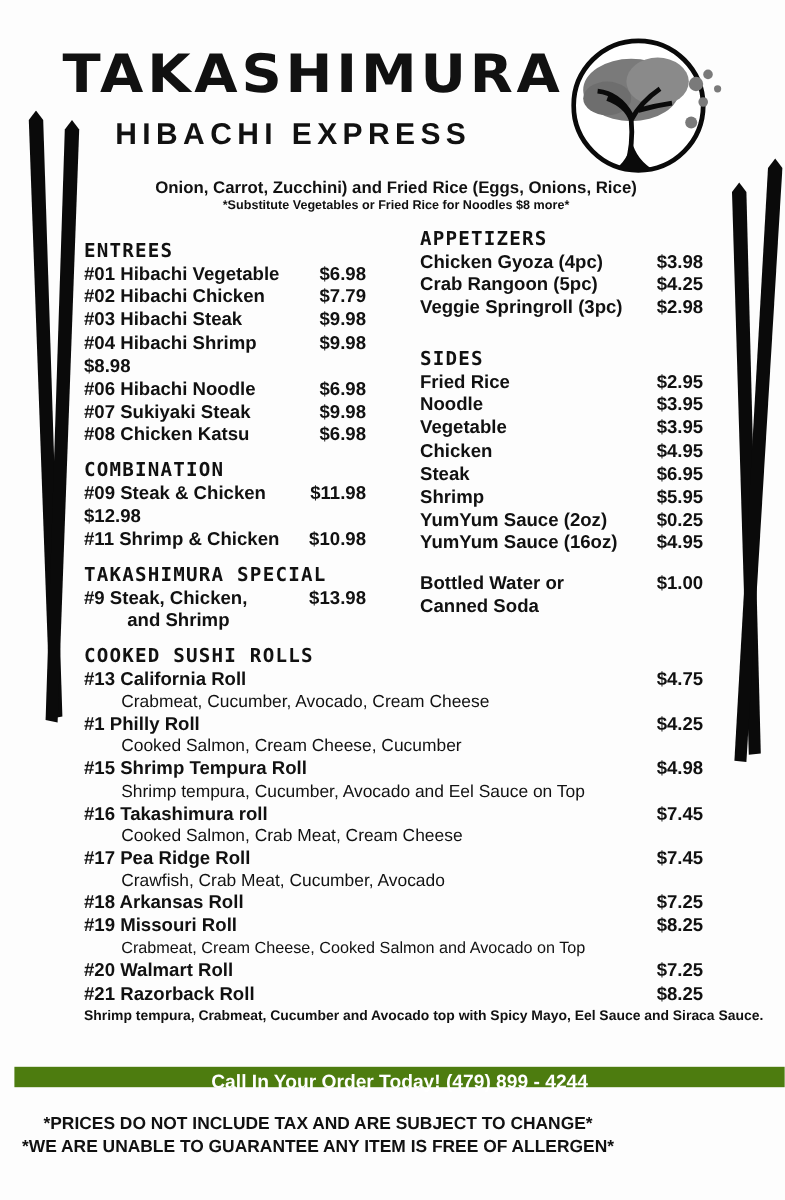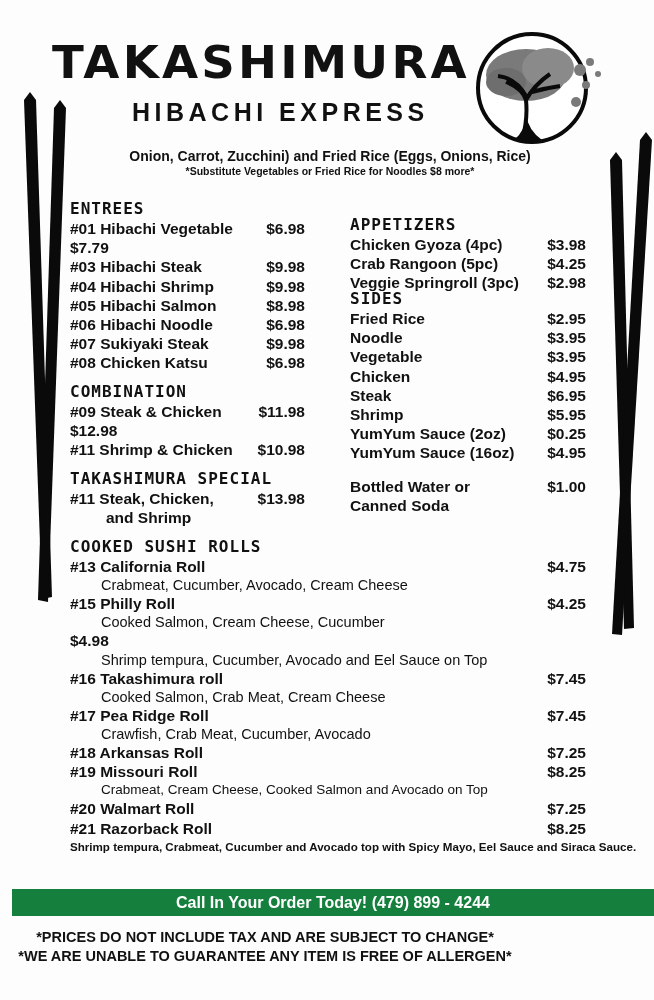--- a/index.html
+++ b/index.html
@@ -1,31 +1,31 @@
 <!DOCTYPE html>
 <html><head>
 <meta charset="utf-8">
 <style>
   html, body { margin:0; padding:0; }
   body { width:654px; height:1000px; background:#fdfdfd; position:relative; overflow:hidden; color:#111; font-family:"DejaVu Sans", sans-serif; }
   .abs { position:absolute; }
   .title { left:52px; top:38px; font-family:"DejaVu Sans", sans-serif; font-weight:bold; font-size:44px; letter-spacing:3px; line-height:50px; white-space:nowrap; transform:scaleX(1.06); transform-origin:left; }
-  .subtitle { left:96px; top:98px; font-family:"Liberation Sans", sans-serif; font-weight:bold; font-size:25px; letter-spacing:4.5px; white-space:nowrap;margin-left:36px; }
+  .subtitle { left:96px; top:98px; font-family:"Liberation Sans", sans-serif; font-weight:bold; font-size:25px; letter-spacing:4.5px; white-space:nowrap; }
   .intro { left:60px; width:540px; top:148px; text-align:center; font-family:"Liberation Sans", sans-serif; font-weight:bold; font-size:14px; line-height:17px; }
   .intro .note { font-size:10.5px; line-height:12px; }
   .sec-head { font-family:"DejaVu Sans Mono", monospace; font-weight:bold; font-size:16px; letter-spacing:1px; line-height:20px; white-space:nowrap; }
   .row { display:flex; justify-content:space-between; font-family:"Liberation Sans", sans-serif; font-weight:bold; font-size:15.5px; line-height:19.2px; white-space:nowrap; }
   .row .price { text-align:right; }
   .col-left { left:70px; width:235px; }
   .col-right { left:350px; width:236px; }
   .sushi { left:70px; width:516px; }
   .desc { font-family:"Liberation Sans", sans-serif; font-size:14.5px; line-height:18px; padding-left:31px; white-space:nowrap; }
   .desc.bold { font-weight:normal; font-size:13.5px; }
   .desc.small { font-weight:bold; font-size:11.6px; padding-left:0; }
-  .callbar { left:12px; top:889px; width:642px; height:27px; background:#15803d; color:#fff; text-align:center; font-family:"Liberation Sans", sans-serif; font-weight:bold; font-size:16px; line-height:27px; }
+  .callbar { left:12px; top:889px; width:642px; height:17px; background:#4d7c0f; color:#fff; text-align:center; font-family:"Liberation Sans", sans-serif; font-weight:bold; font-size:16px; line-height:27px; }
   .disclaimer { left:0; width:530px; top:928px; text-align:center; font-family:"Liberation Sans", sans-serif; font-weight:bold; font-size:14.5px; line-height:19px; }
 </style>
 </head>
 <body>
 
 <svg class="abs" style="left:20px;top:92px" width="50" height="520" viewBox="0 0 50 520">
   <polygon points="4,8 10,0 16,8 32,505 22,507" fill="#0a0a0a"></polygon>
   <polygon points="34,16 40,8 46,16 28,510 18,508" fill="#0a0a0a"></polygon>
 </svg>
 
@@ -56,32 +56,32 @@
   <div class="note">*Substitute Vegetables or Fried Rice for Noodles $8 more*</div>
 </div>
 
 <div class="abs col-left" style="top:199px">
   <div class="sec-head">ENTREES</div>
   <div class="row">
       <span>#01 Hibachi Vegetable</span>
       <span class="price">$6.98</span>
     </div>
   <div class="row">
+      <span>#02 Hibachi Chicken</span>
       <span class="price">$7.79</span>
     </div>
   <div class="row">
       <span>#03 Hibachi Steak</span>
       <span class="price">$9.98</span>
     </div>
   <div class="row">
       <span>#04 Hibachi Shrimp</span>
       <span class="price">$9.98</span>
     </div>
   <div class="row">
-      <span>#05 Hibachi Salmon</span>
       <span class="price">$8.98</span>
     </div>
   <div class="row">
       <span>#06 Hibachi Noodle</span>
       <span class="price">$6.98</span>
     </div>
   <div class="row">
       <span>#07 Sukiyaki Steak</span>
       <span class="price">$9.98</span>
     </div>
@@ -102,29 +102,29 @@
     </div>
   <div class="row">
       <span>#11 Shrimp &amp; Chicken</span>
       <span class="price">$10.98</span>
     </div>
 </div>
 
 <div class="abs col-left" style="top:469px">
   <div class="sec-head">TAKASHIMURA SPECIAL</div>
   <div class="row">
-      <span>#11 Steak, Chicken,</span>
+      <span>#9 Steak, Chicken,</span>
       <span class="price">$13.98</span>
     </div>
   <div class="row" style="padding-left:36px">
       <span>and Shrimp</span>
     </div>
 </div>
 
-<div class="abs col-right" style="top:215px">
+<div class="abs col-right" style="top:189px">
   <div class="sec-head">APPETIZERS</div>
   <div class="row">
       <span>Chicken Gyoza (4pc)</span>
       <span class="price">$3.98</span>
     </div>
   <div class="row">
       <span>Crab Rangoon (5pc)</span>
       <span class="price">$4.25</span>
     </div>
   <div class="row">
@@ -182,26 +182,27 @@
 <div class="abs sushi" style="top:537px">
   <div class="sec-head">COOKED SUSHI ROLLS</div>
 
   <div class="row">
       <span>#13 California Roll</span>
       <span class="price">$4.75</span>
     </div>
   <div class="desc">Crabmeat, Cucumber, Avocado, Cream Cheese</div>
 
   <div class="row">
-      <span>#15 Philly Roll</span>
+      <span>#1 Philly Roll</span>
       <span class="price">$4.25</span>
     </div>
   <div class="desc">Cooked Salmon, Cream Cheese, Cucumber</div>
 
   <div class="row">
+      <span>#15 Shrimp Tempura Roll</span>
       <span class="price">$4.98</span>
     </div>
   <div class="desc">Shrimp tempura, Cucumber, Avocado and Eel Sauce on Top</div>
 
   <div class="row">
       <span>#16 Takashimura roll</span>
       <span class="price">$7.45</span>
     </div>
   <div class="desc">Cooked Salmon, Crab Meat, Cream Cheese</div>
 

